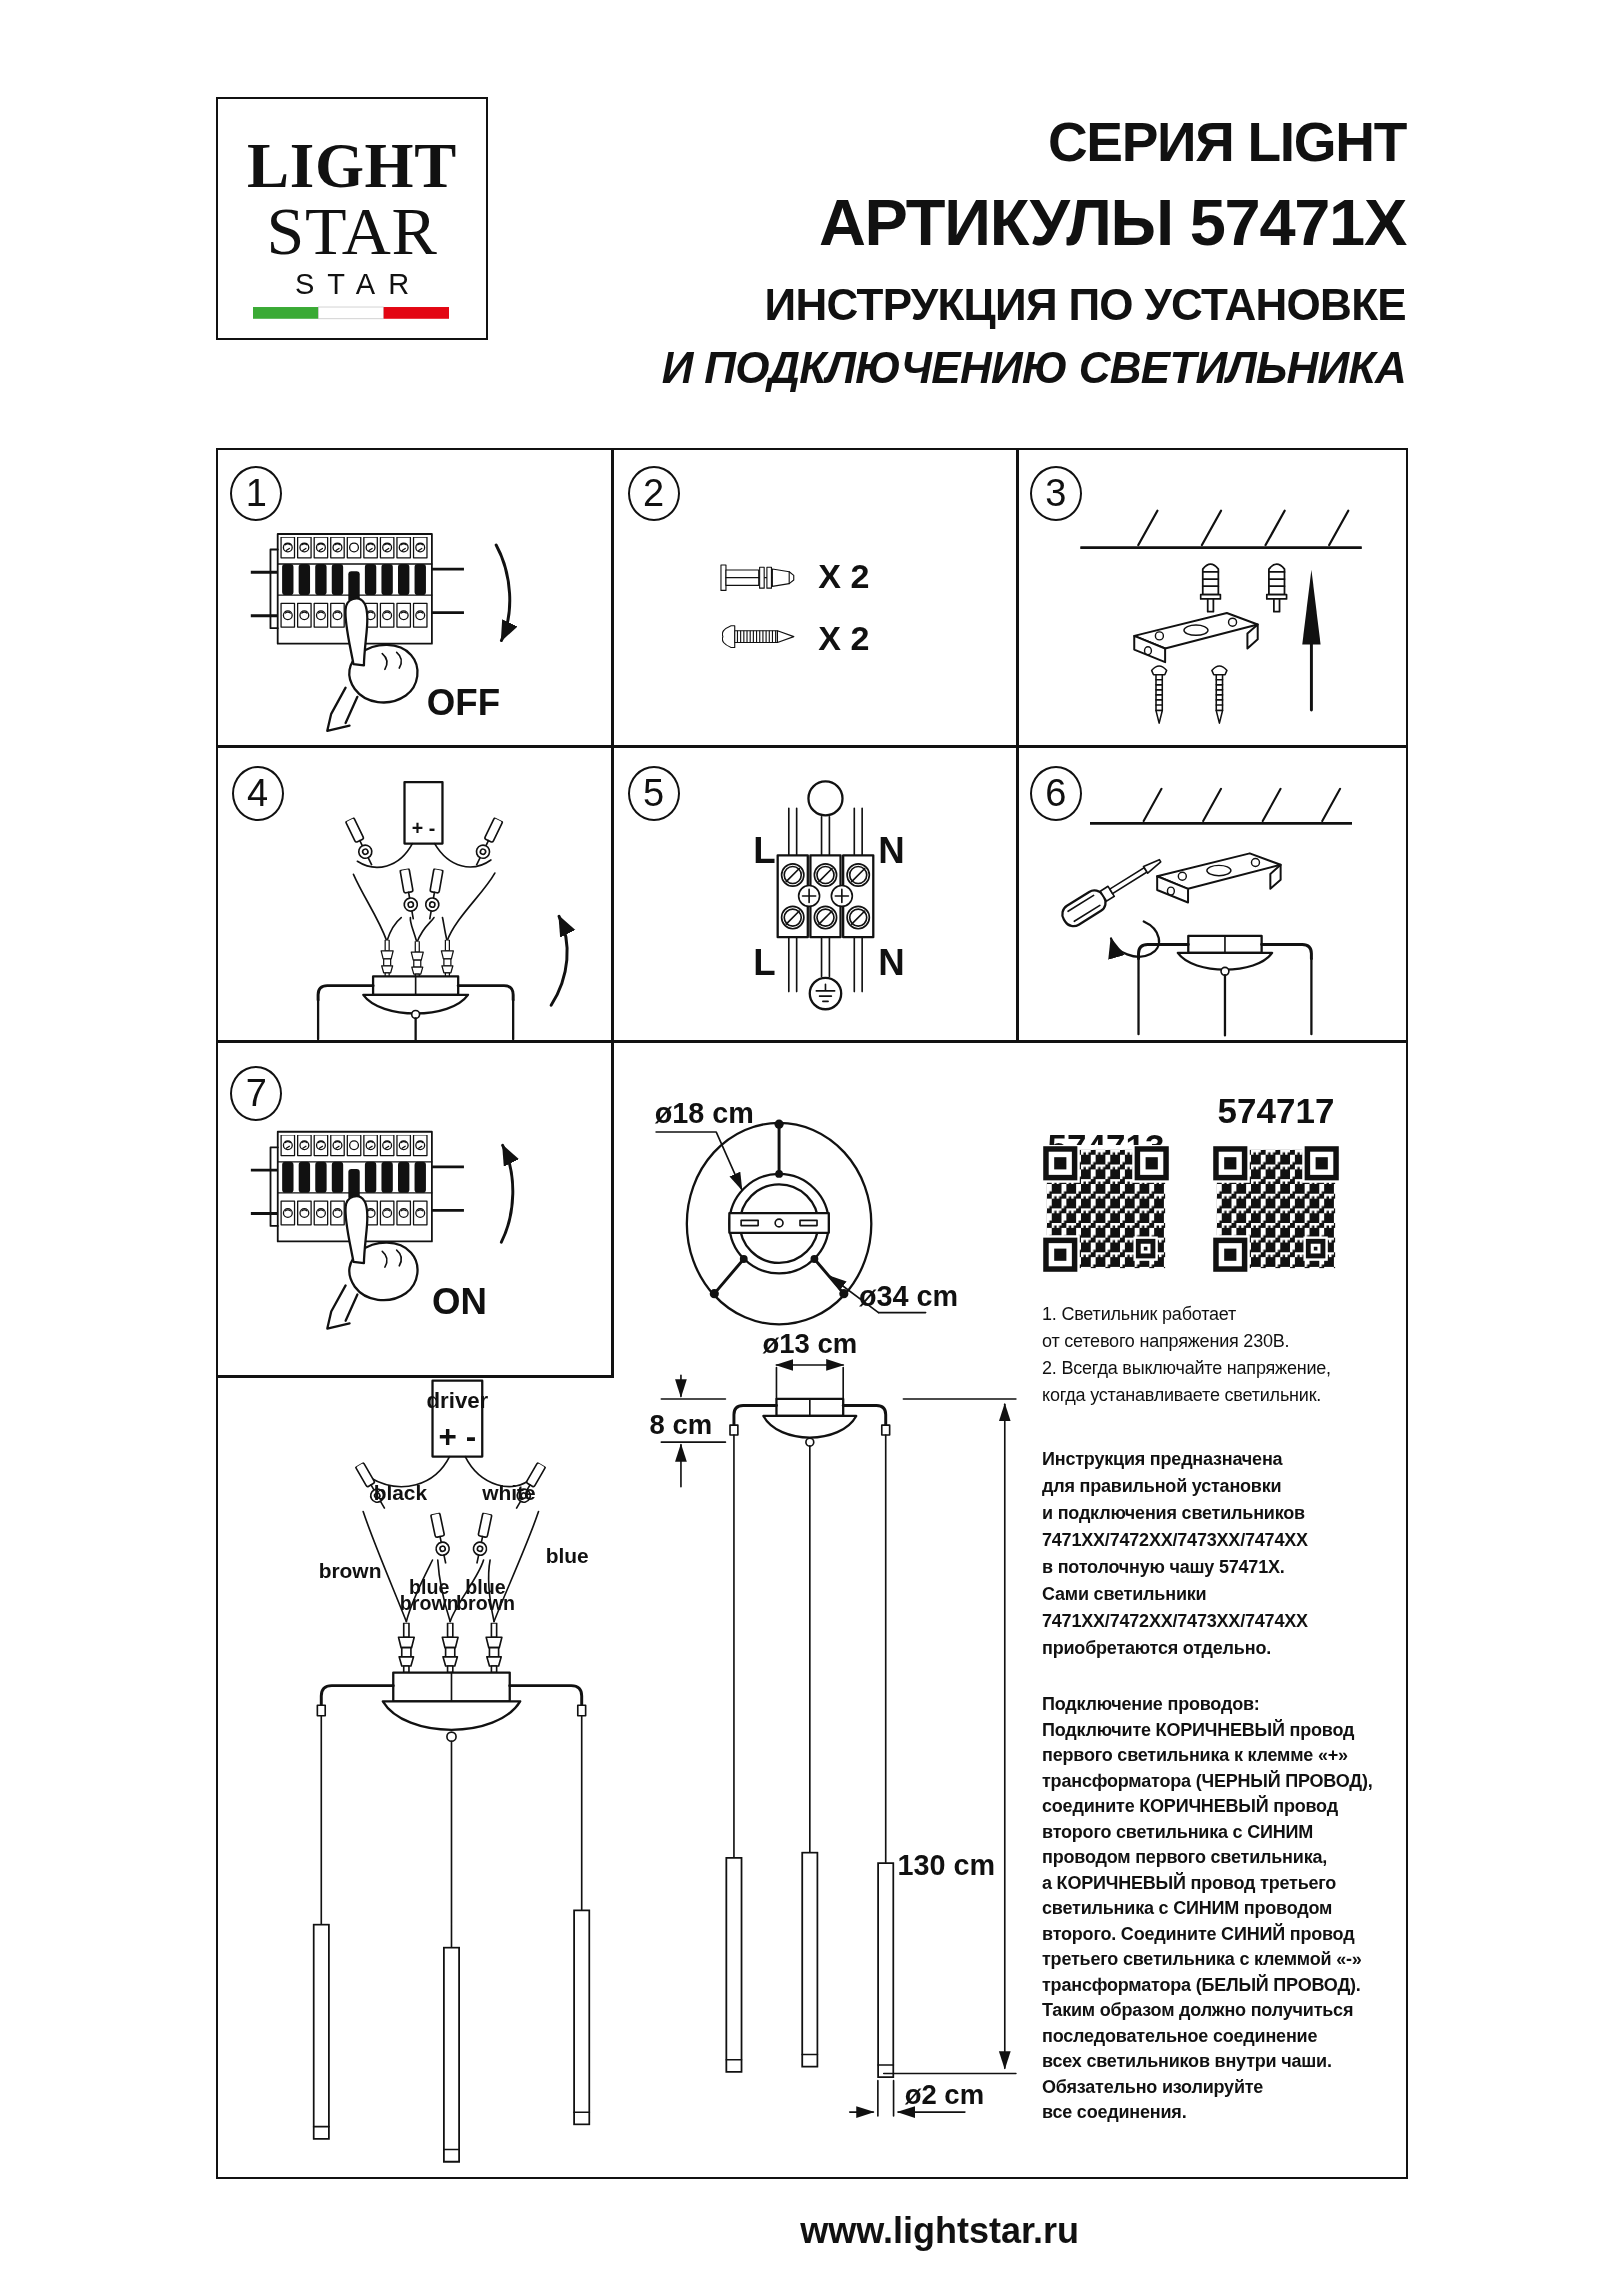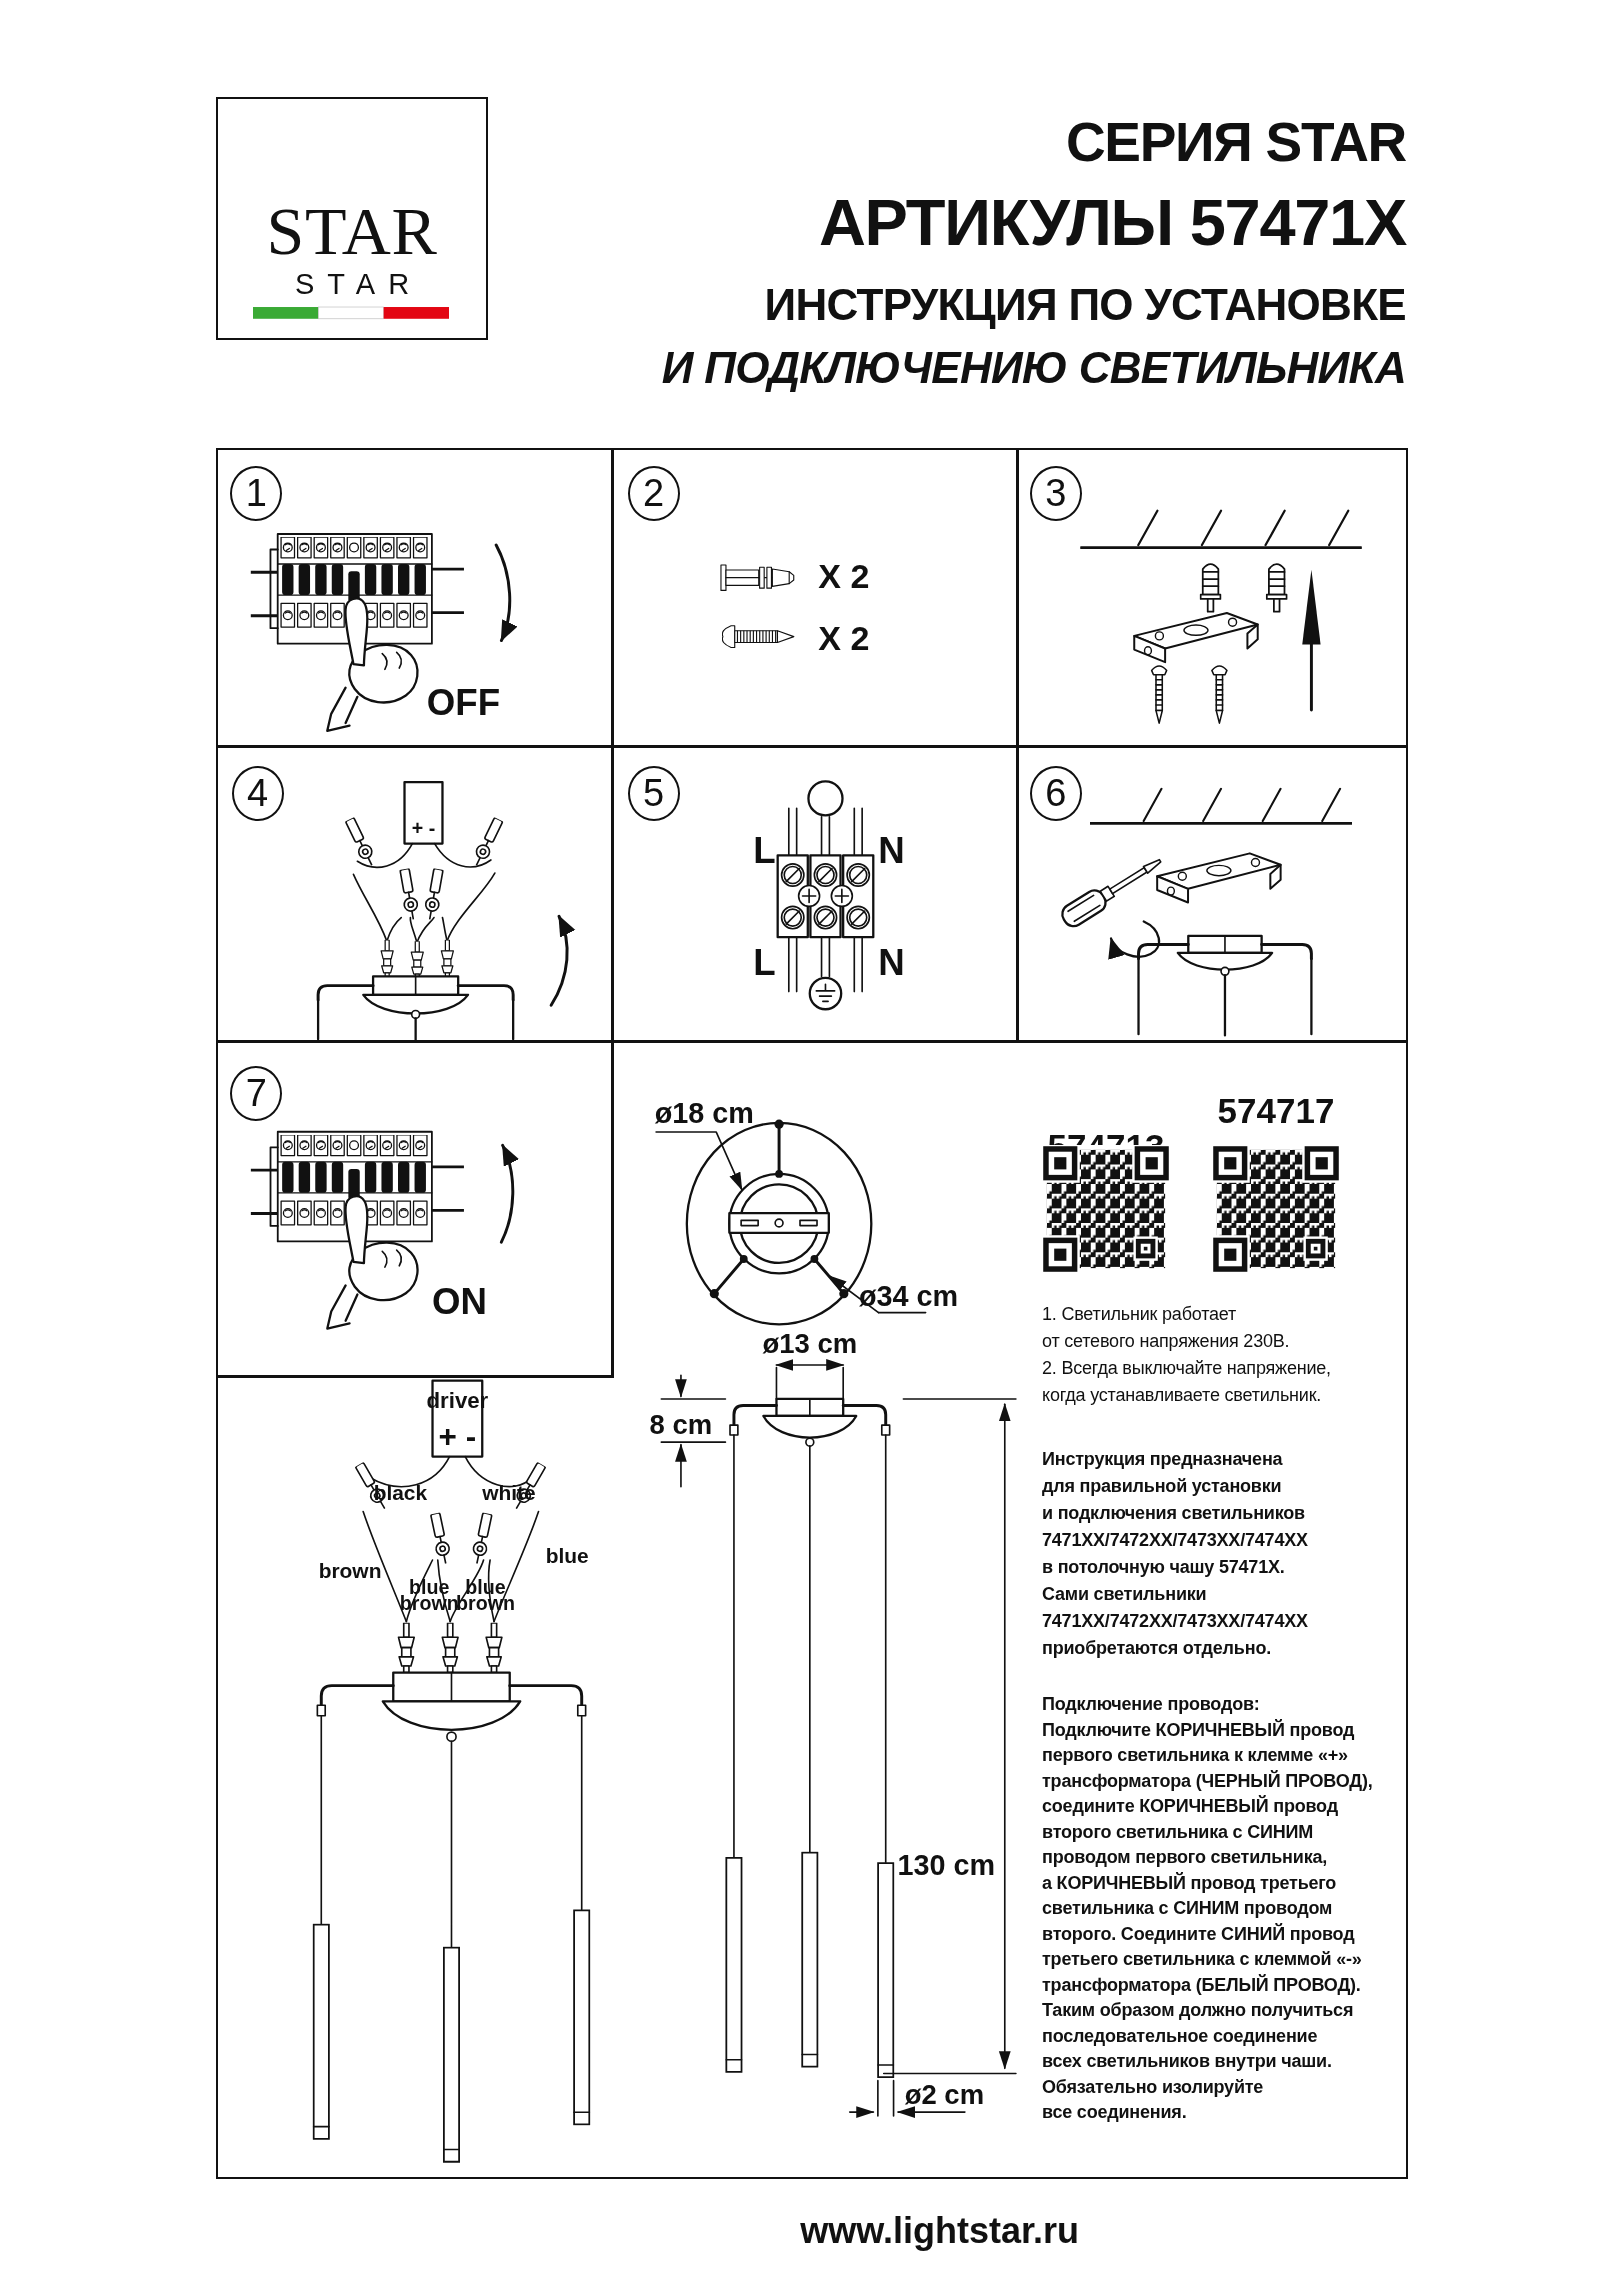--- a/index.html
+++ b/index.html
@@ -173,29 +173,30 @@
         <rect x="150" y="150" width="40" height="40" fill="#fff"></rect>
         <rect x="154" y="154" width="32" height="32" fill="#111"></rect>
         <rect x="162" y="162" width="16" height="16" fill="#fff"></rect>
         <rect x="167" y="167" width="6" height="6" fill="#111"></rect>
       </g>
     </symbol>
   </defs>
 </svg>
 
 <div class="logo-box">
+  <div class="logo-l1">LIGHT</div>
   <div class="logo-l2">STAR</div>
   <div class="logo-l3">STAR</div>
   <svg class="abs" style="left:35px;top:208px" width="196" height="11.8" viewBox="0 0 300 18">
     <rect x="0" y="0" width="100" height="18" fill="#3aaa35"></rect>
     <rect x="100" y="0" width="100" height="18" stroke="#bbb" stroke-width="1" fill="#ffffff"></rect>
     <rect x="200" y="0" width="100" height="18" fill="#e30613"></rect>
   </svg>
 </div>
-<div class="hdr" style="top:110px;font-size:55px;letter-spacing:-1.3px;">СЕРИЯ STAR</div>
+<div class="hdr" style="top:110px;font-size:55px;letter-spacing:-1.3px;">СЕРИЯ LIGHT</div>
 <div class="hdr" style="top:185px;font-size:65px;letter-spacing:-1.3px;">АРТИКУЛЫ 57471X</div>
 <div class="hdr" style="top:280px;font-size:44px;letter-spacing:-0.7px;">ИНСТРУКЦИЯ ПО УСТАНОВКЕ</div>
 <div class="hdr" style="top:343px;font-size:44px;letter-spacing:-0.7px;font-style:italic;">И ПОДКЛЮЧЕНИЮ СВЕТИЛЬНИКА</div>
 
 <div class="box" style="left:216px;top:448px;width:1192px;height:1731px;"></div>
 <div class="hl" style="left:216px;top:745px;width:1192px;"></div>
 <div class="hl" style="left:216px;top:1040px;width:1192px;"></div>
 <div class="hl" style="left:216px;top:1375px;width:397px;"></div>
 <div class="vl" style="left:611px;top:448px;height:595px;"></div>
 <div class="vl" style="left:1016px;top:448px;height:595px;"></div>

